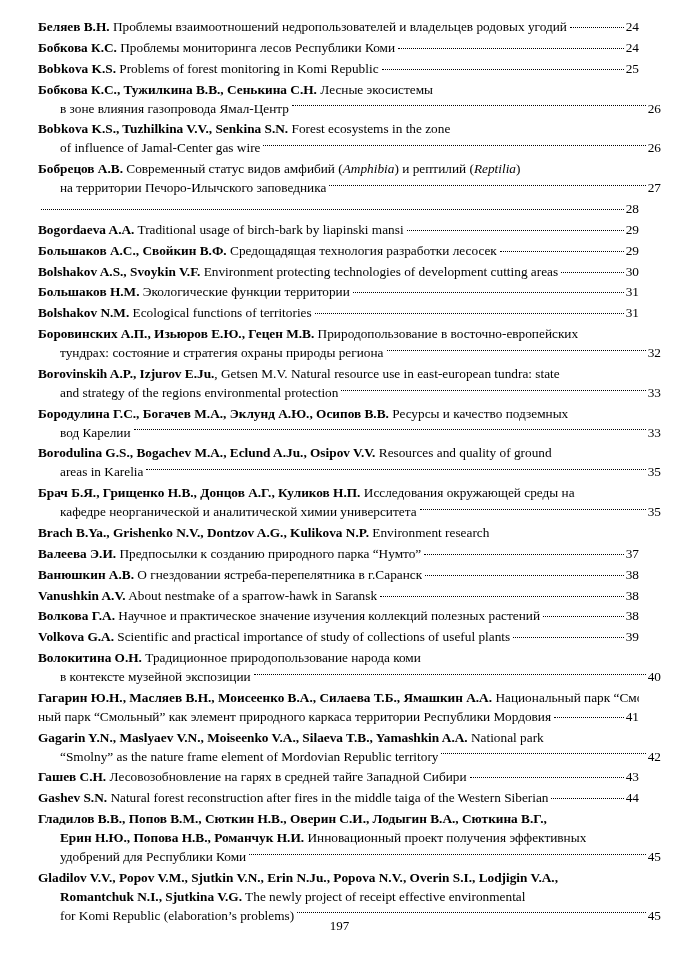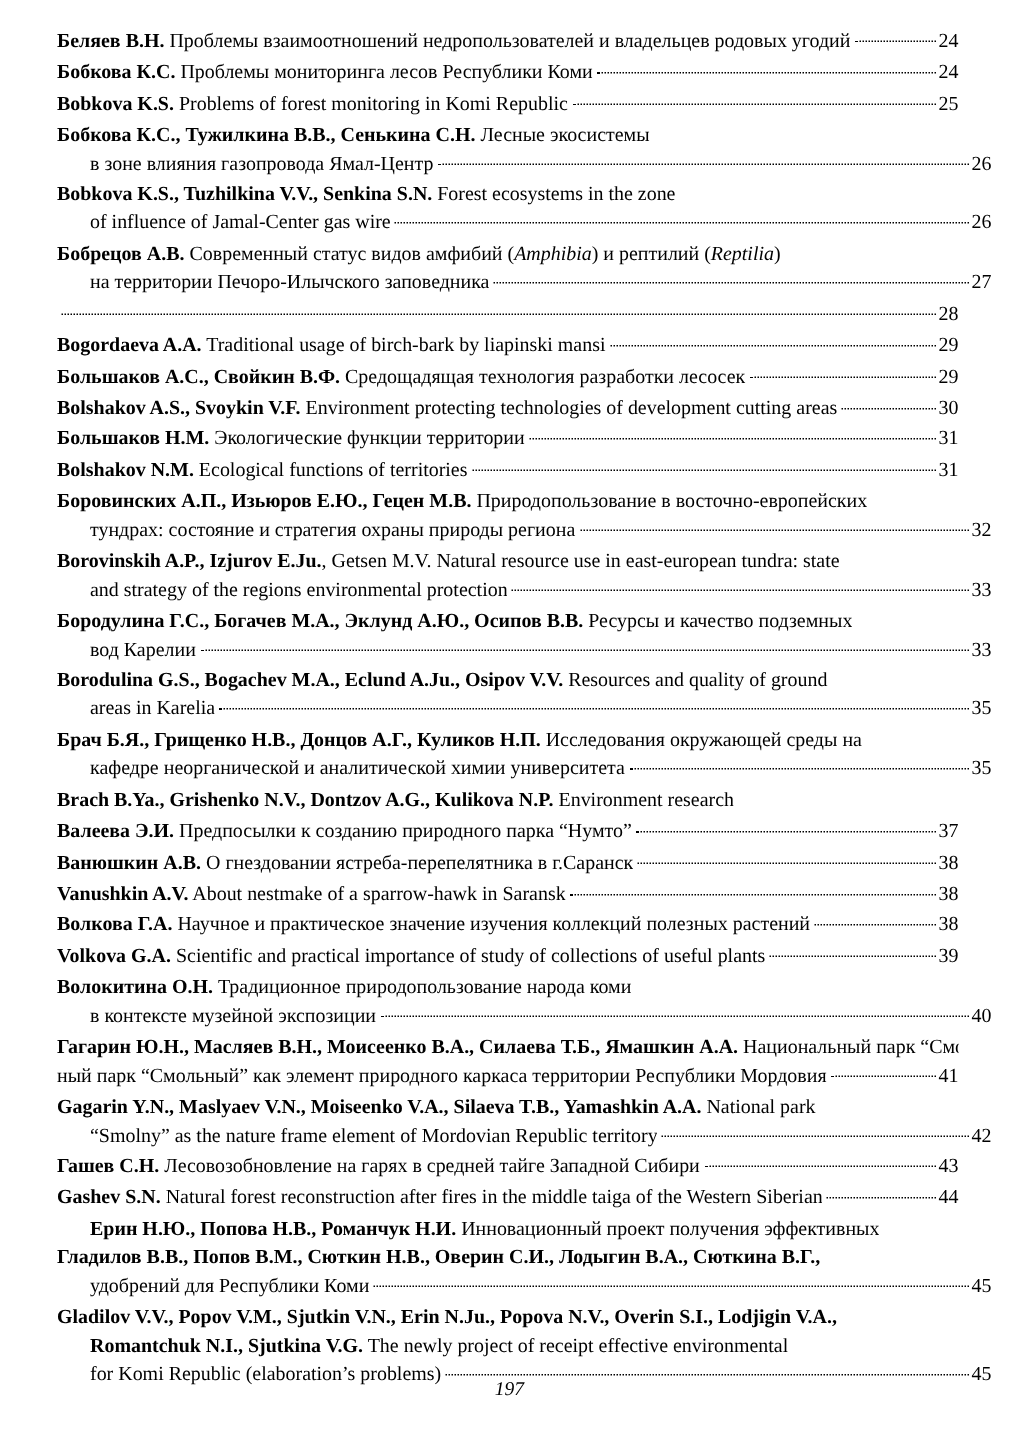--- a/index.html
+++ b/index.html
@@ -51,38 +51,38 @@
     margin: 0 2px 0 3px;
     height: 0;
   }
   .pageno {
     flex: 0 0 auto;
     white-space: nowrap;
     font-size: 13.3px;
   }
   .cont {
     padding-left: 22px;
+    align-items: center;
   }
   .authors {
     font-weight: bold;
   }
   .title-txt {
     font-weight: normal;
   }
   .ital {
     font-style: italic;
   }
   .folio {
     position: absolute;
     bottom: 26px;
     left: 0;
     width: 679px;
     text-align: center;
     font-size: 13px;
-    font-style: italic;
   }
 </style>
 </head>
 <body>
 
 <div class="page">
   <div class="toc" id="toc">
       <div class="entry">
         <div class="line">
           <span class="line-text"><span class="authors">Беляев В.Н.</span><span class="title-txt"> Проблемы взаимоотношений недропользователей и владельцев родовых угодий</span></span>
@@ -303,25 +303,25 @@
         </div>
       </div>
       <div class="entry">
         <div class="line">
           <span class="line-text"><span class="authors">Gashev S.N.</span><span class="title-txt"> Natural forest reconstruction after fires in the middle taiga of the Western Siberian</span></span>
           <span class="dots"></span>
           <span class="pageno">44</span>
         </div>
       </div>
       <div class="entry">
+        <div class="line">
+          <span class="line-text"><span class="authors">Гладилов В.В., Попов В.М., Сюткин Н.В., Оверин С.И., Лодыгин В.А., Сюткина В.Г.,</span></span>
+        </div>
         <div class="line cont">
           <span class="line-text"><span class="authors">Ерин Н.Ю., Попова Н.В., Романчук Н.И.</span><span class="title-txt"> Инновационный проект получения эффективных</span></span>
-        </div>
-        <div class="line">
-          <span class="line-text"><span class="authors">Гладилов В.В., Попов В.М., Сюткин Н.В., Оверин С.И., Лодыгин В.А., Сюткина В.Г.,</span></span>
         </div>
         <div class="line cont">
           <span class="line-text"><span class="title-txt">удобрений для Республики Коми</span></span>
           <span class="dots"></span>
           <span class="pageno">45</span>
         </div>
       </div>
       <div class="entry">
         <div class="line">
           <span class="line-text"><span class="authors">Gladilov V.V., Popov V.M., Sjutkin V.N., Erin N.Ju., Popova N.V., Overin S.I., Lodjigin V.A.,</span></span>

